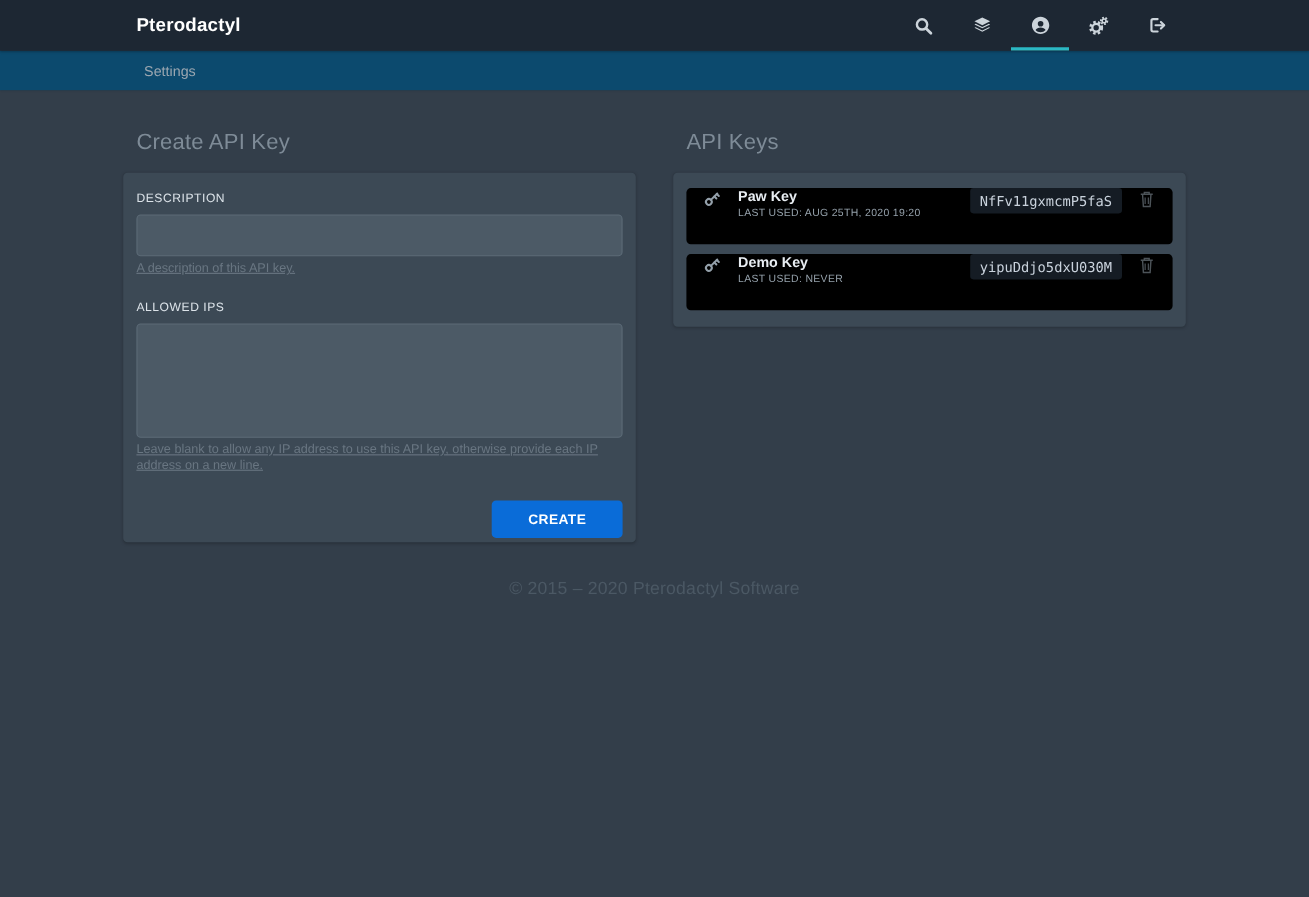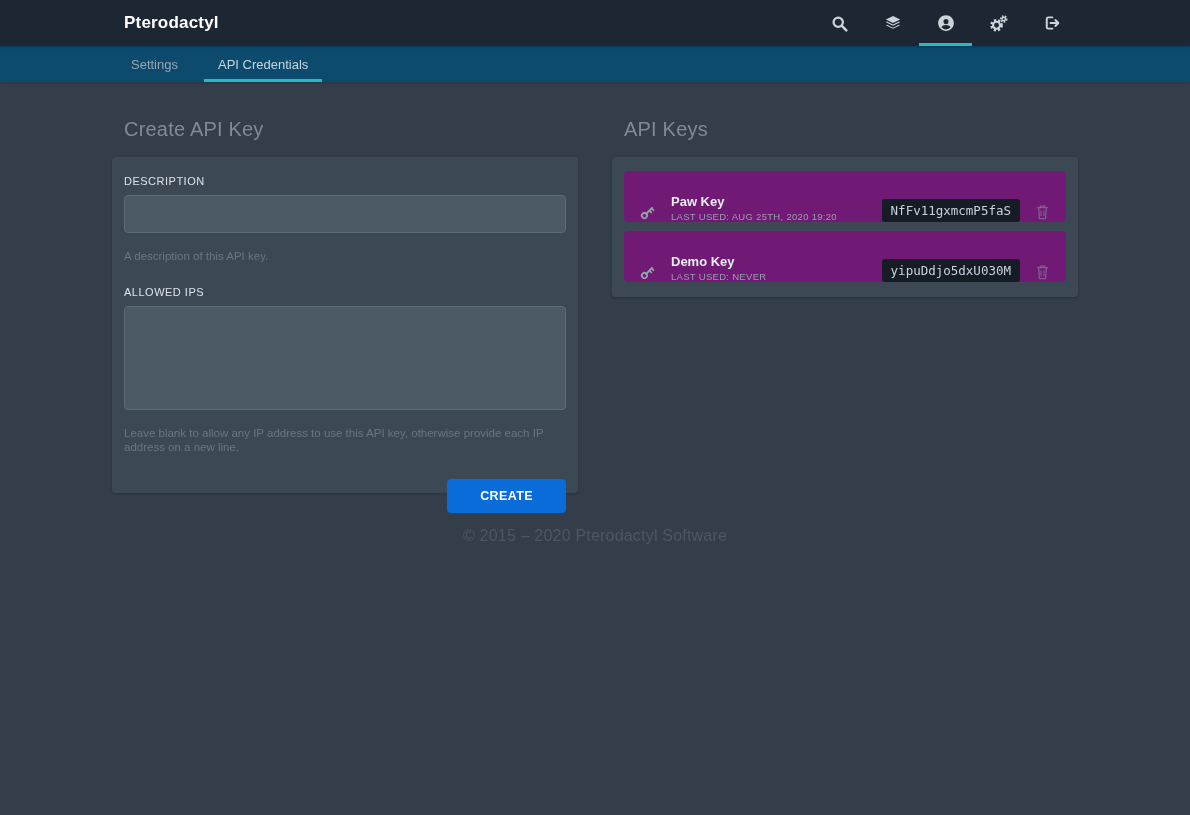--- a/index.html
+++ b/index.html
@@ -76,35 +76,35 @@
   }
   .text-input, .text-area {
     width:442px; margin-top:6px;
     background:#4c5a66; border:1px solid #5c6b77; border-radius:4px;
     color:#e6ebf0; font-family:"Liberation Sans", sans-serif; font-size:13px;
     padding:6px 10px; outline:none; display:block;
   }
   .text-input { height:38px; }
   .text-area  { height:104px; resize:none; }
   .help-text {
-    margin-top:16px; margin-bottom:19px;
-    font-size:11.5px; line-height:14px; color:#697682;
+    margin-top:4px; margin-bottom:19px;
+    font-size:11.5px; line-height:14px; color:#697682;text-decoration:underline;
   }
   .btn-row { display:flex; justify-content:flex-end; margin-top:25px; }
   .btn-create {
     background:#0a6cd8; border:none; border-radius:4px;
     color:#ffffff; font-family:"Liberation Sans", sans-serif;
     font-size:12.5px; font-weight:bold; letter-spacing:.4px;
     padding:10px 33px; height:34px; cursor:pointer;
   }
 
   
   .key-row {
-    height:51px; background:#701a75; border-radius:4px;
-    display:flex; align-items:flex-end;
+    height:51px; background:#000000; border-radius:4px;
+    display:flex; align-items:flex-start;
     padding:0 14px; margin-bottom:9px;
   }
   .key-row:last-child { margin-bottom:0; }
   .key-icon-wrap { color:#94a0aa; display:flex; align-items:center; }
   .key-meta { margin-left:14px; }
   .key-name { font-size:13px; font-weight:bold; color:#e8edf2; }
   .key-lastused {
     margin-top:2px; font-size:9.5px; letter-spacing:.3px;
     color:#95a1ab; text-transform:uppercase;
   }
@@ -176,21 +176,20 @@
           <path d="M10 12h10"></path>
           <path d="M16.5 8l4 4-4 4"></path>
         </svg>
       </span>
     </div>
   </nav>
 </header>
 
 <nav class="subnav">
   <div class="tab">Settings</div>
-  <div class="tab active">API Credentials</div>
 </nav>
 
 <h2 class="section-title" id="create-title">Create API Key</h2>
 
 <section class="card" id="create-card">
   <label class="field-label">DESCRIPTION</label>
   <input class="text-input" type="text" value="" style="">
   <p class="help-text">A description of this API key.</p>
 
   <label class="field-label">ALLOWED IPS</label>

